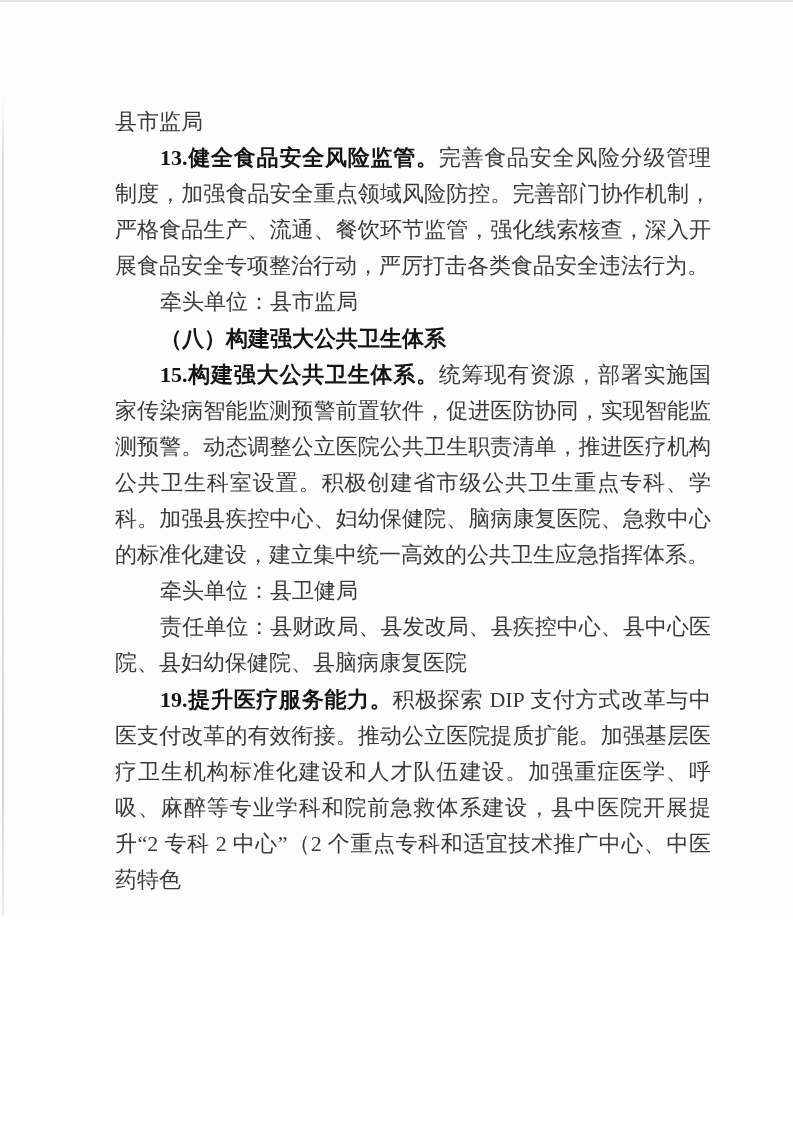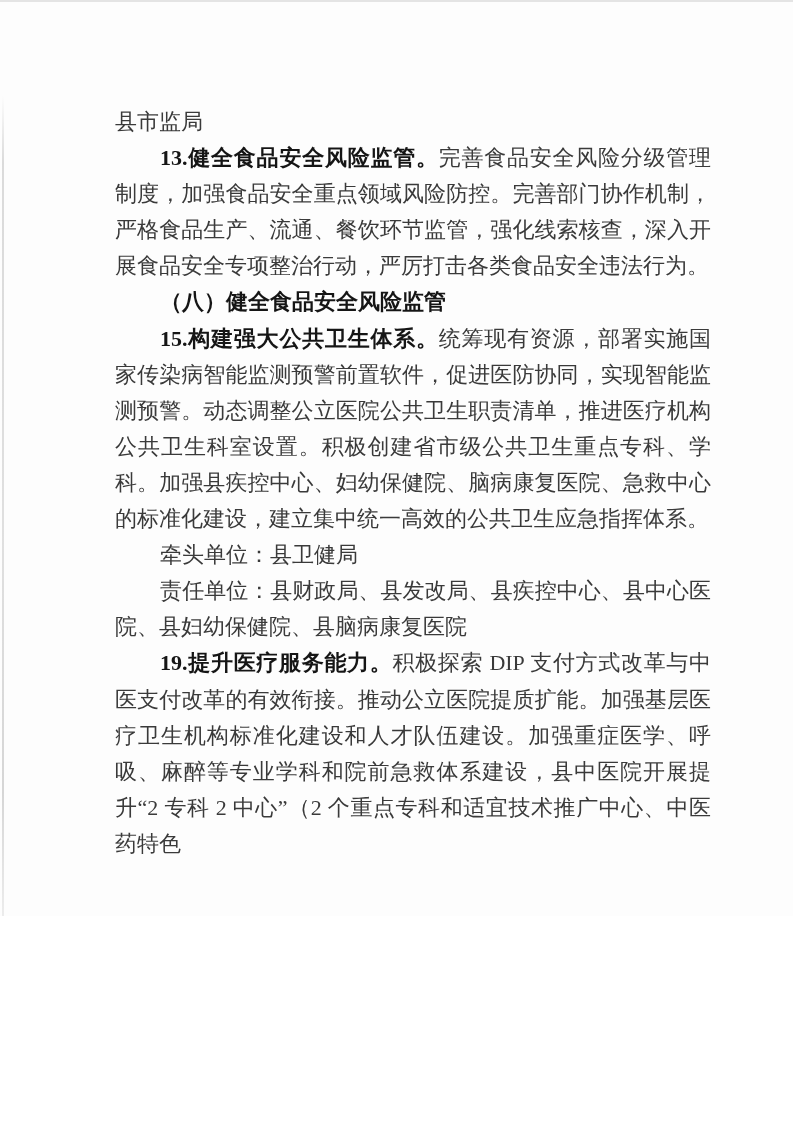--- a/index.html
+++ b/index.html
@@ -68,21 +68,22 @@
 </head>
 <body>
 
 <div class="page">
   <div class="scan-edge-top"></div>
   <div class="scan-edge-left"></div>
 
   <div class="text-block">
       <p class="para"><span class="seg">县市监局</span></p>
       <p class="para indent"><span class="seg bold">13.健全食品安全风险监管。</span><span class="seg">完善食品安全风险分级管理制度，加强食品安全重点领域风险防控。完善部门协作机制，严格食品生产、流通、餐饮环节监管，强化线索核查，深入开展食品安全专项整治行动，严厉打击各类食品安全违法行为。</span></p>
-      <p class="para indent"><span class="seg bold">（八）健全食品安全风险监管</span></p>
+      <p class="para indent"><span class="seg">牵头单位：县市监局</span></p>
+      <p class="para indent"><span class="seg bold">（八）构建强大公共卫生体系</span></p>
       <p class="para indent"><span class="seg bold">15.构建强大公共卫生体系。</span><span class="seg">统筹现有资源，部署实施国家传染病智能监测预警前置软件，促进医防协同，实现智能监测预警。动态调整公立医院公共卫生职责清单，推进医疗机构公共卫生科室设置。积极创建省市级公共卫生重点专科、学科。加强县疾控中心、妇幼保健院、脑病康复医院、急救中心的标准化建设，建立集中统一高效的公共卫生应急指挥体系。</span></p>
       <p class="para indent"><span class="seg">牵头单位：县卫健局</span></p>
       <p class="para indent"><span class="seg">责任单位：县财政局、县发改局、县疾控中心、县中心医院、县妇幼保健院、县脑病康复医院</span></p>
       <p class="para indent"><span class="seg bold">19.提升医疗服务能力。</span><span class="seg">积极探索 DIP 支付方式改革与中医支付改革的有效衔接。推动公立医院提质扩能。加强基层医疗卫生机构标准化建设和人才队伍建设。加强重症医学、呼吸、麻醉等专业学科和院前急救体系建设，县中医院开展提升“2 专科 2 中心”（2 个重点专科和适宜技术推广中心、中医药特色</span></p>
     </div>
 
   <div class="page-number">— 11 —</div>
 </div>
 
 </body></html>

